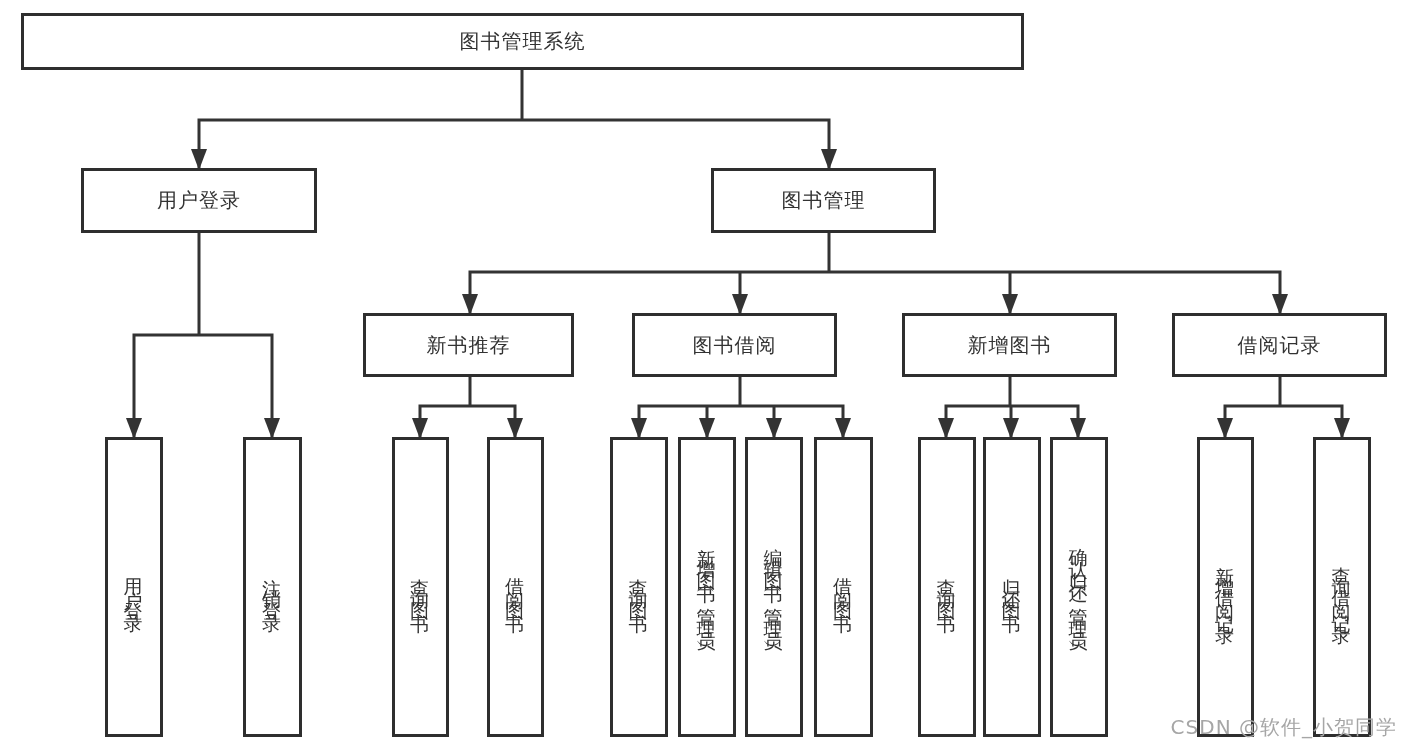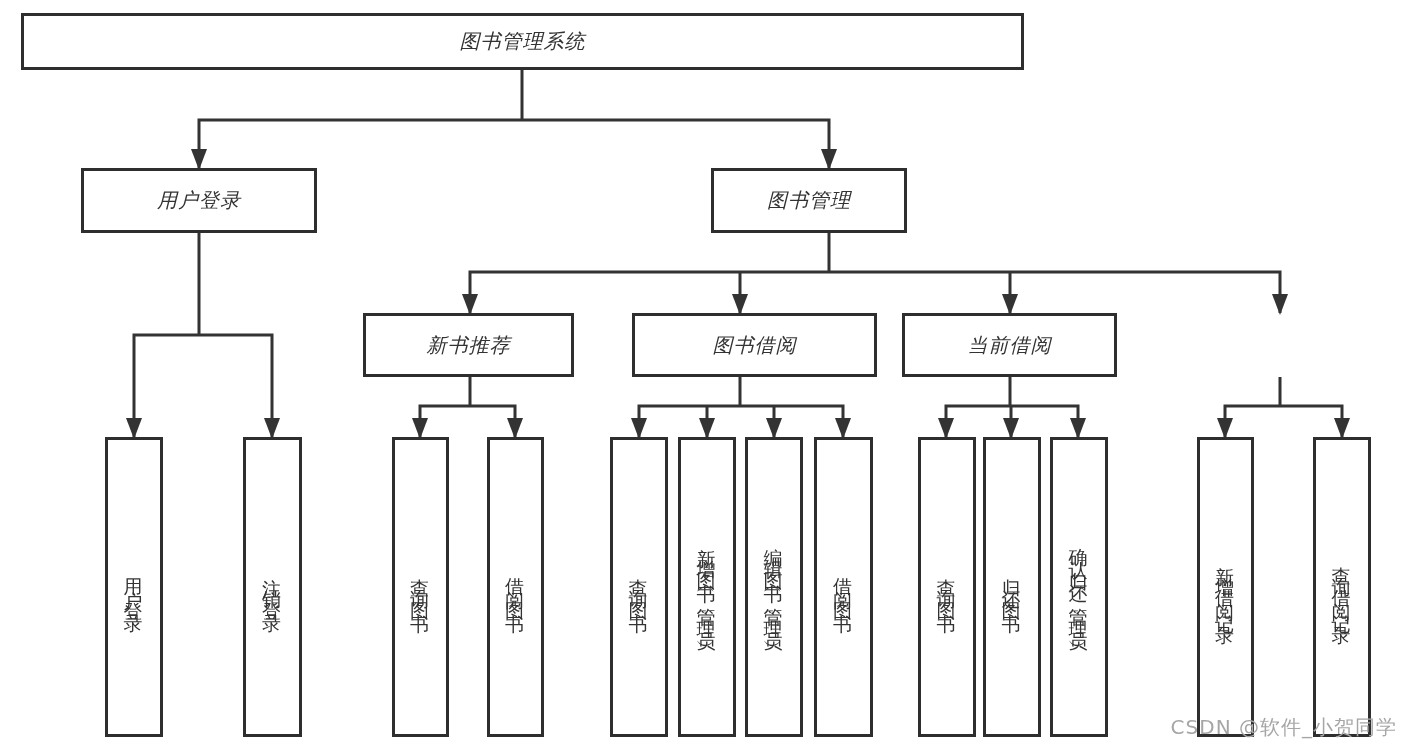--- a/index.html
+++ b/index.html
@@ -25,21 +25,20 @@
   .connectors path{stroke:var(--line);stroke-width:3;fill:none;}
   .connectors polygon{fill:var(--line);stroke:none;}
   .hbox{
     position:absolute;z-index:2;
     box-sizing:border-box;
     border:3px solid var(--box_border);
     background:var(--background);
     display:flex;align-items:center;justify-content:center;
     font-size:20px;letter-spacing:1px;
     color:var(--text);
-    font-style:italic;
   }
   .vbox{
     position:absolute;z-index:2;
     box-sizing:border-box;
     border:3px solid var(--box_border);
     background:var(--background);
     display:flex;align-items:center;justify-content:center;
   }
   .vtext{
     writing-mode:vertical-rl;
@@ -101,32 +100,35 @@
     <polygon points="1334,418 1350,418 1342,439"></polygon>
   </svg>
 
   <div class="hbox" style="left:21px;top:13px;width:1003px;height:57px">
     <span>图书管理系统</span>
   </div>
 
   <div class="hbox" style="left:81px;top:168px;width:236px;height:65px">
     <span>用户登录</span>
   </div>
-  <div class="hbox" style="left:711px;top:168px;width:196px;height:65px">
+  <div class="hbox" style="left:711px;top:168px;width:225px;height:65px">
     <span>图书管理</span>
   </div>
 
   <div class="hbox" style="left:363px;top:313px;width:211px;height:64px">
     <span>新书推荐</span>
   </div>
-  <div class="hbox" style="left:632px;top:313px;width:245px;height:64px">
+  <div class="hbox" style="left:632px;top:313px;width:205px;height:64px">
     <span>图书借阅</span>
   </div>
   <div class="hbox" style="left:902px;top:313px;width:215px;height:64px">
-    <span>当前借阅</span>
+    <span>新增图书</span>
+  </div>
+  <div class="hbox" style="left:1172px;top:313px;width:215px;height:64px">
+    <span>借阅记录</span>
   </div>
 
   <div class="vbox" style="left:105px;top:437px;width:58px;height:300px">
     <span class="vtext">用户登录</span>
   </div>
   <div class="vbox" style="left:243px;top:437px;width:59px;height:300px">
     <span class="vtext">注销登录</span>
   </div>
 
   <div class="vbox" style="left:392px;top:437px;width:57px;height:300px">

